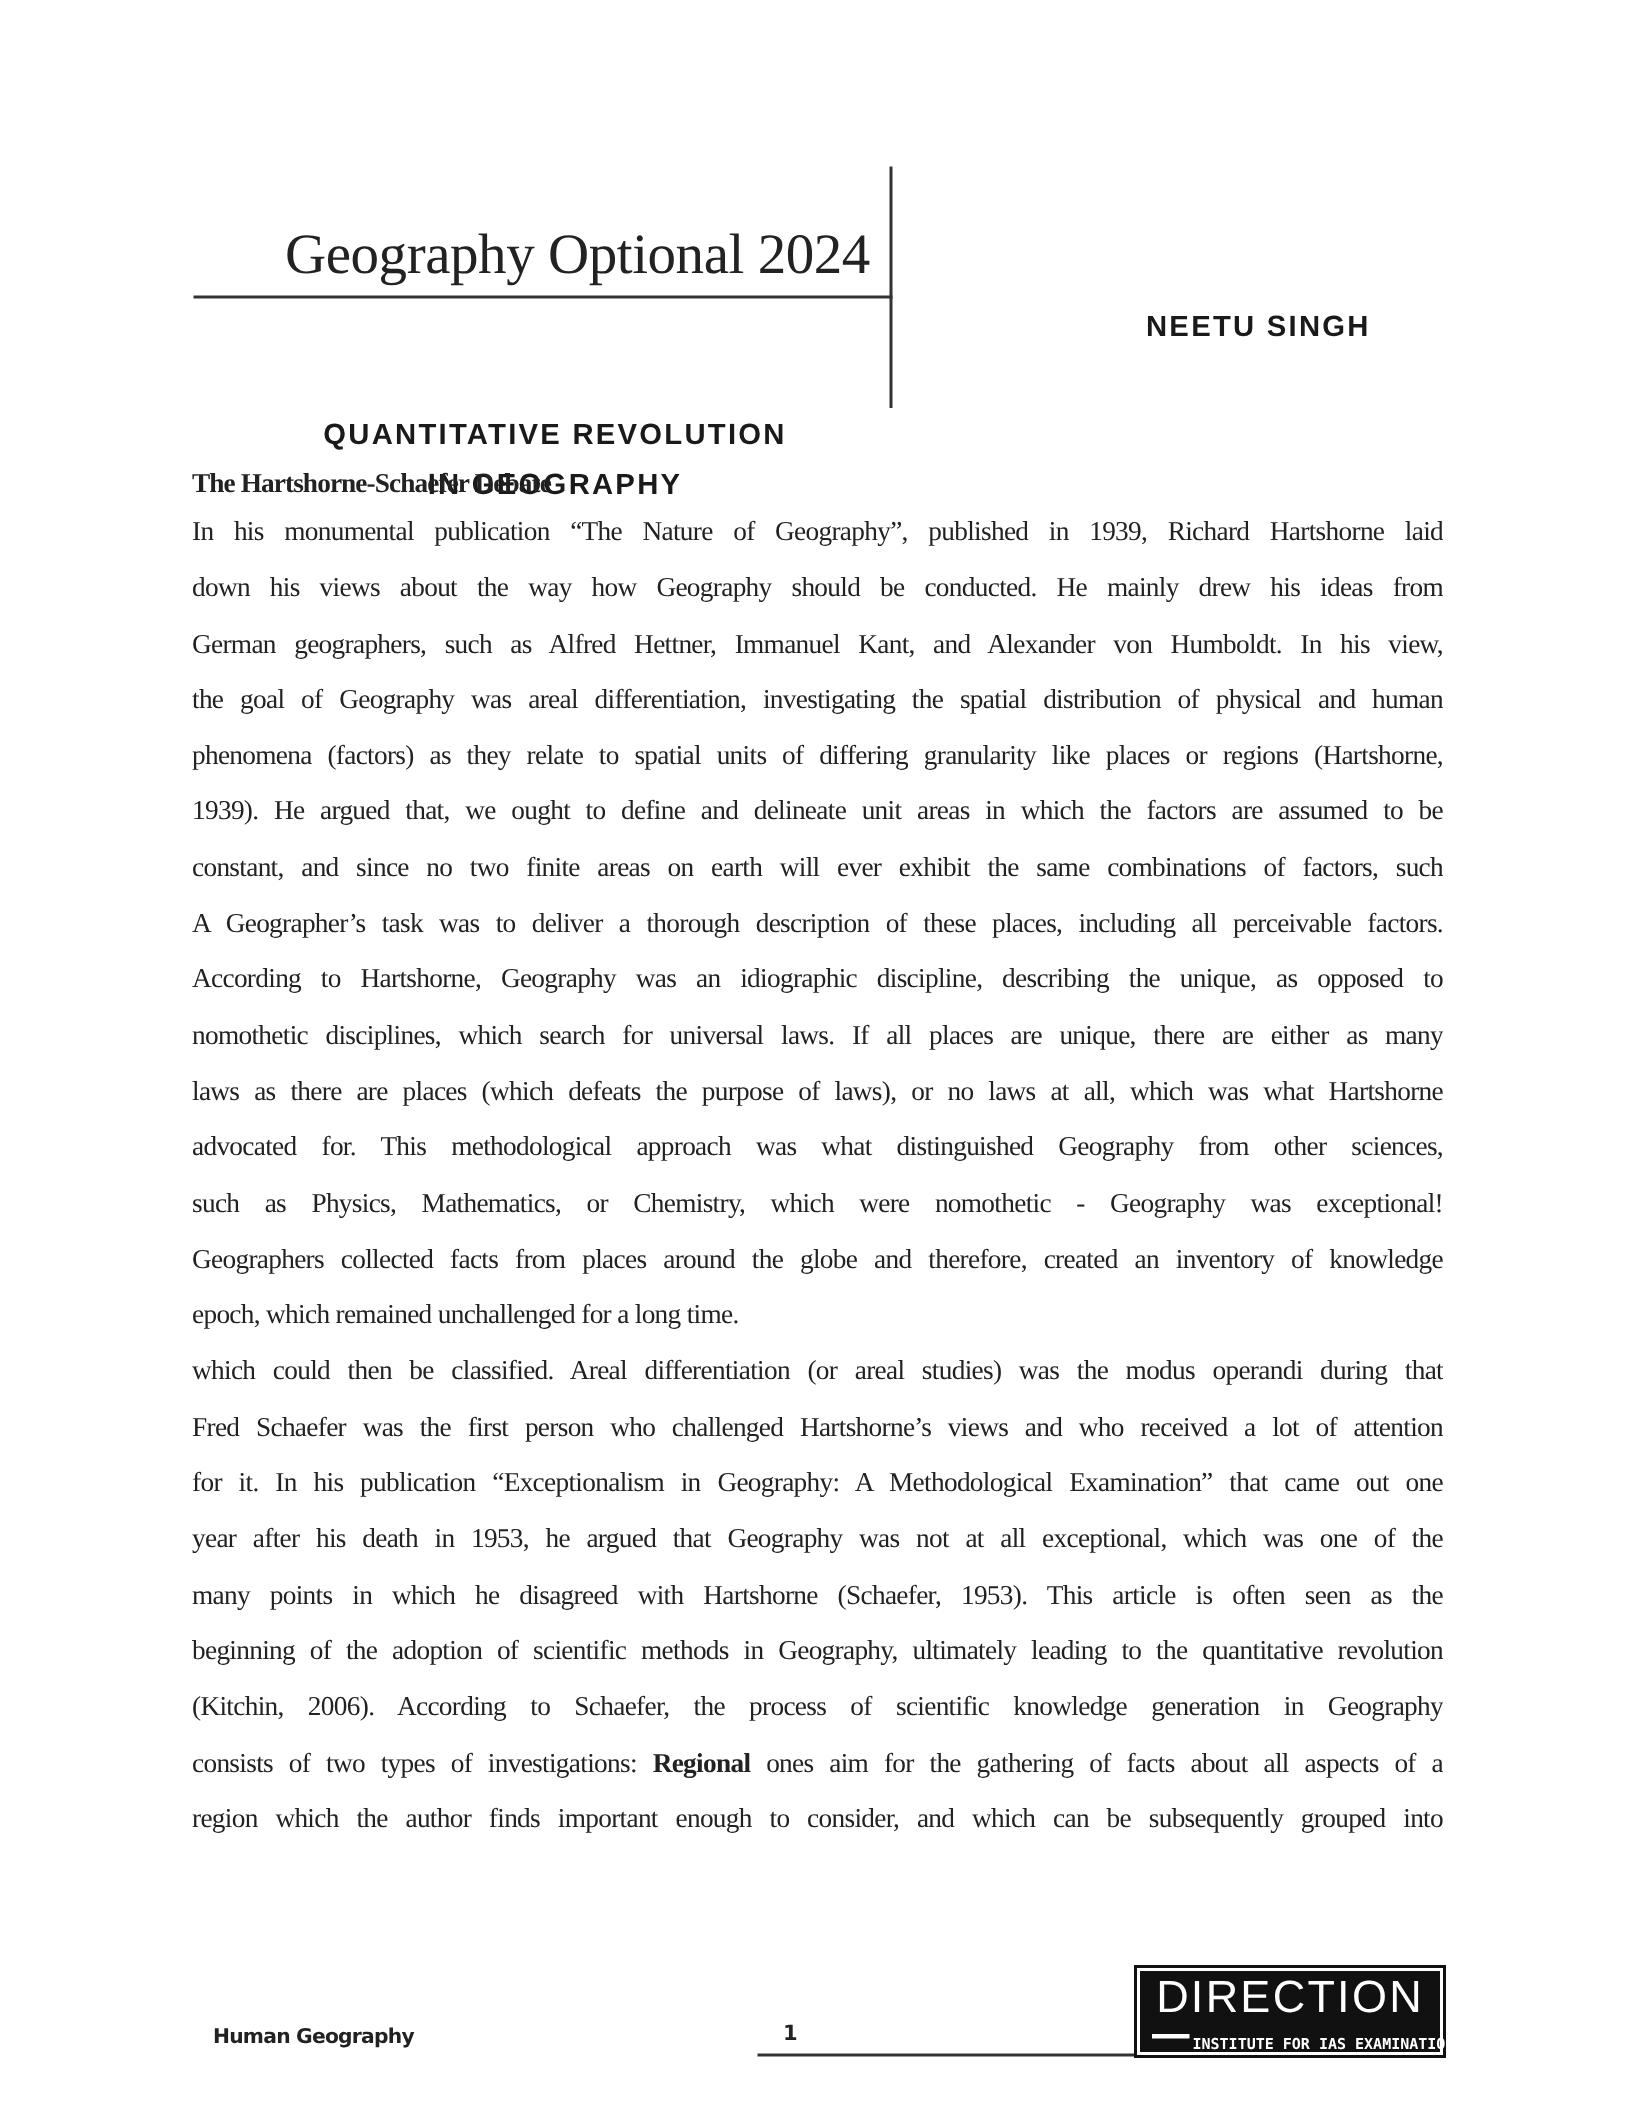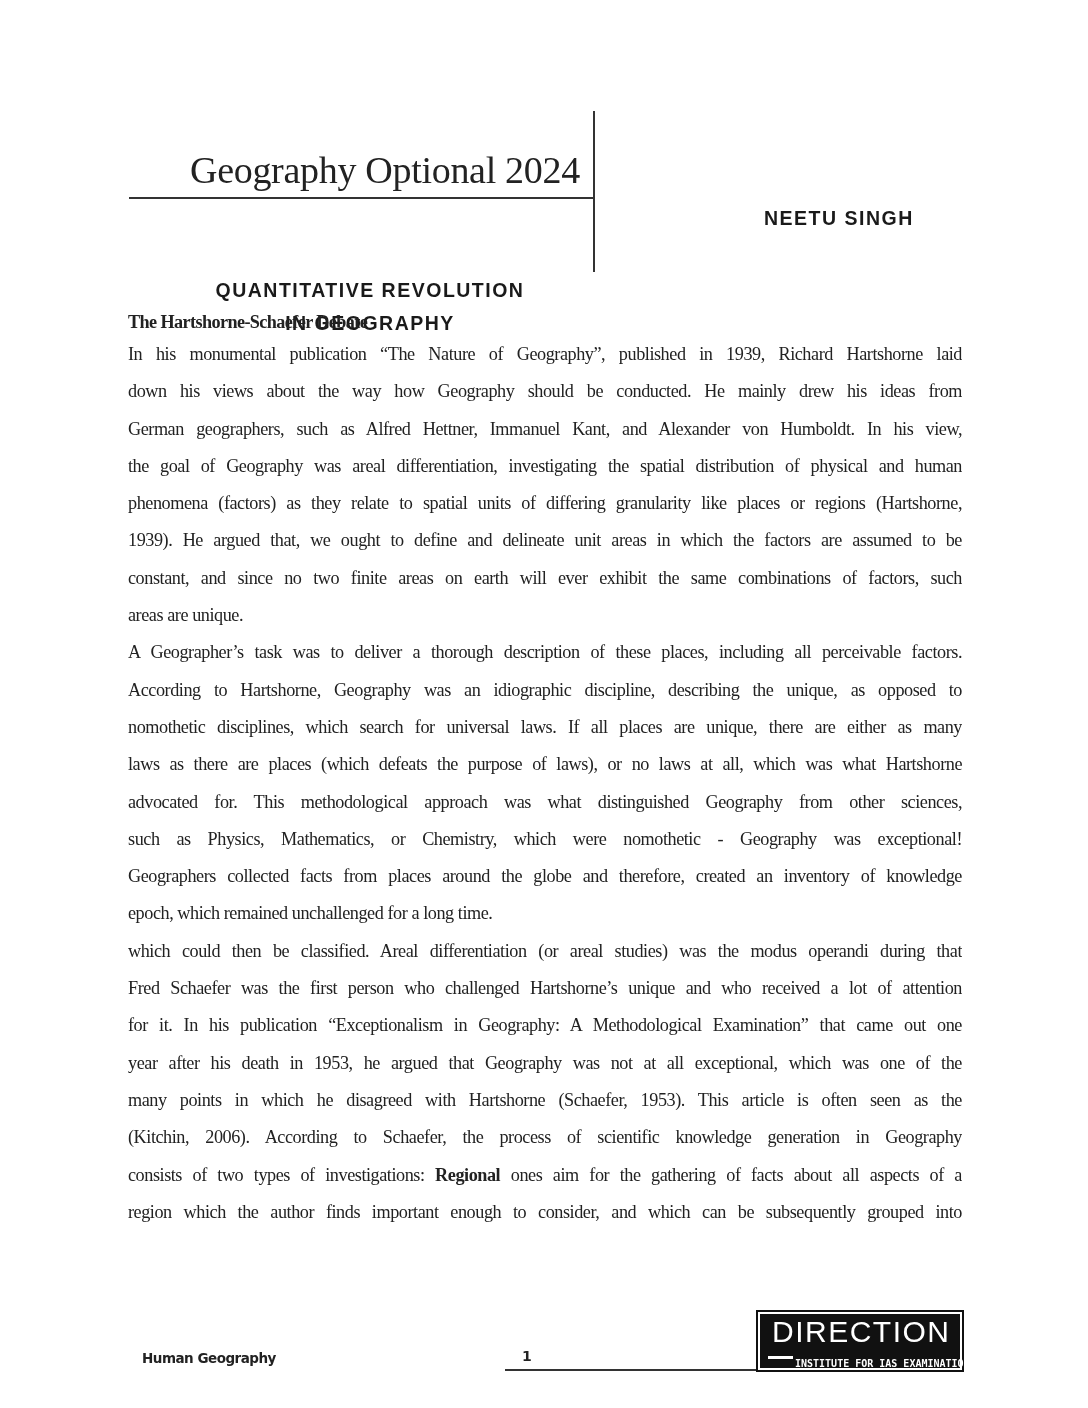--- a/index.html
+++ b/index.html
@@ -12,21 +12,21 @@
   #author { left:732px; top:207px; font-family:"Liberation Sans", sans-serif; font-weight:bold; font-size:19.5px; letter-spacing:1.5px; white-space:nowrap;margin-left:32px; }
   #content { left:128px; top:309px; width:834px; font-family:"Liberation Serif", serif; font-size:18.2px; color:#222; letter-spacing:-0.45px; }
   .line { height:37.3px; line-height:37.3px; white-space:nowrap; text-align:justify; text-align-last:justify; overflow:hidden; }
   .line.last { text-align-last:left; }
   .heading { font-weight:bold; height:27px; line-height:27px; letter-spacing:-0.6px; text-align:left; text-align-last:left; }
   b { font-weight:bold; }
   #footer-left { left:142px; top:1350px; font-family:"DejaVu Sans", sans-serif; font-weight:bold; font-size:13.5px; letter-spacing:-0.5px; color:#222; }
   #page-num { left:522px; top:1348px; font-family:"DejaVu Sans", sans-serif; font-weight:bold; font-size:14px; color:#222; }
   #footer-rule { left:505px; top:1369px; width:253px; height:2px; background:#333; }
   #logo { left:758px; top:1312px; width:204px; height:58px; background:#111; box-sizing:border-box; border:2px solid #fff; outline:2px solid #111; }
-  #logo-word { position:absolute; left:0; top:2px; width:100%; color:#fff; font-family:"Liberation Sans", sans-serif; font-size:30px; letter-spacing:1.5px; line-height:32px;padding-left:12px; }
+  #logo-word { position:absolute; left:0; top:2px; width:100%; text-align:center; color:#fff; font-family:"Liberation Sans", sans-serif; font-size:30px; letter-spacing:1.5px; line-height:32px; }
   #logo-dash { position:absolute; left:8px; top:42px; width:25px; height:3px; background:#fff; }
   #logo-tag { position:absolute; left:35px; top:44px; color:#fff; font-family:"DejaVu Sans Mono", monospace; font-size:10px; font-weight:bold; letter-spacing:0px; white-space:nowrap;text-align:center; }
 </style>
 </head>
 <body>
 
 <div class="abs" id="title">Geography Optional 2024</div>
 <div class="abs" id="title-rule"></div>
 <div class="abs" id="vrule"></div>
 <div class="abs" id="subtitle">
@@ -37,34 +37,34 @@
 
 <div class="abs" id="content">
   <div class="line heading">The Hartshorne-Schaefer Debate</div>
   <div class="line">In his monumental publication “The Nature of Geography”, published in 1939, Richard Hartshorne laid</div>
   <div class="line">down his views about the way how Geography should be conducted. He mainly drew his ideas from</div>
   <div class="line">German geographers, such as Alfred Hettner, Immanuel Kant, and Alexander von Humboldt. In his view,</div>
   <div class="line">the goal of Geography was areal differentiation, investigating the spatial distribution of physical and human</div>
   <div class="line">phenomena (factors) as they relate to spatial units of differing granularity like places or regions (Hartshorne,</div>
   <div class="line">1939). He argued that, we ought to define and delineate unit areas in which the factors are assumed to be</div>
   <div class="line">constant, and since no two finite areas on earth will ever exhibit the same combinations of factors, such</div>
-  <div class="line last">areas are unique.</div>
   <div class="line">A Geographer’s task was to deliver a thorough description of these places, including all perceivable factors.</div>
   <div class="line">According to Hartshorne, Geography was an idiographic discipline, describing the unique, as opposed to</div>
   <div class="line">nomothetic disciplines, which search for universal laws. If all places are unique, there are either as many</div>
   <div class="line">laws as there are places (which defeats the purpose of laws), or no laws at all, which was what Hartshorne</div>
   <div class="line">advocated for. This methodological approach was what distinguished Geography from other sciences,</div>
   <div class="line">such as Physics, Mathematics, or Chemistry, which were nomothetic - Geography was exceptional!</div>
   <div class="line">Geographers collected facts from places around the globe and therefore, created an inventory of knowledge</div>
   <div class="line last">epoch, which remained unchallenged for a long time.</div>
   <div class="line">which could then be classified. Areal differentiation (or areal studies) was the modus operandi during that</div>
-  <div class="line">Fred Schaefer was the first person who challenged Hartshorne’s unique and who received a lot of attention</div>
+  <div class="line">Fred Schaefer was the first person who challenged Hartshorne’s views and who received a lot of attention</div>
   <div class="line">for it. In his publication “Exceptionalism in Geography: A Methodological Examination” that came out one</div>
   <div class="line">year after his death in 1953, he argued that Geography was not at all exceptional, which was one of the</div>
   <div class="line">many points in which he disagreed with Hartshorne (Schaefer, 1953). This article is often seen as the</div>
+  <div class="line">beginning of the adoption of scientific methods in Geography, ultimately leading to the quantitative revolution</div>
   <div class="line">(Kitchin, 2006). According to Schaefer, the process of scientific knowledge generation in Geography</div>
   <div class="line"><span>consists of two types of investigations: </span><b>Regional</b><span> ones aim for the gathering of facts about all aspects of a</span></div>
   <div class="line">region which the author finds important enough to consider, and which can be subsequently grouped into</div>
 </div>
 
 <div class="abs" id="footer-left">Human Geography</div>
 <div class="abs" id="page-num">1</div>
 <div class="abs" id="footer-rule"></div>
 <div class="abs" id="logo">
   <div id="logo-word">DIRECTION</div>

